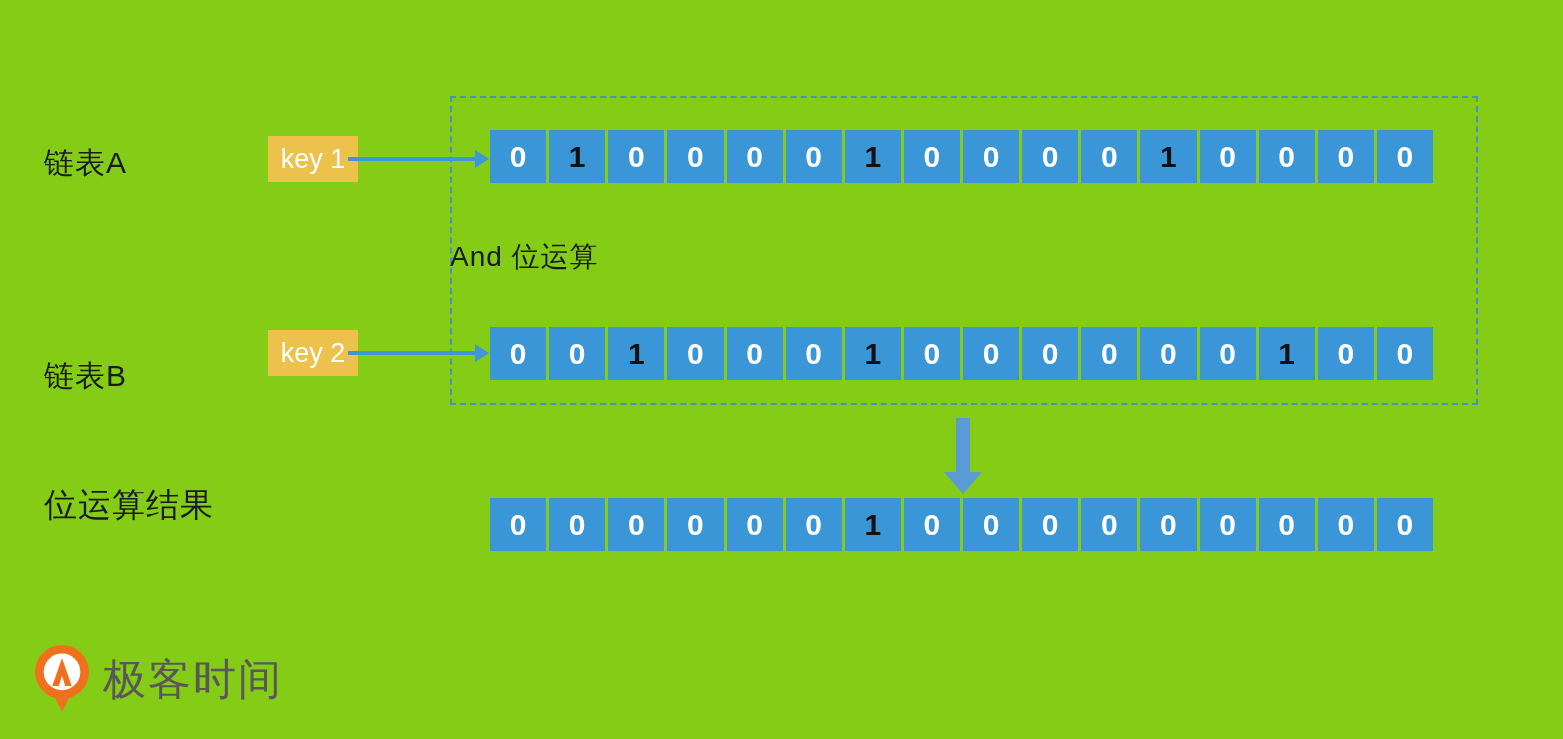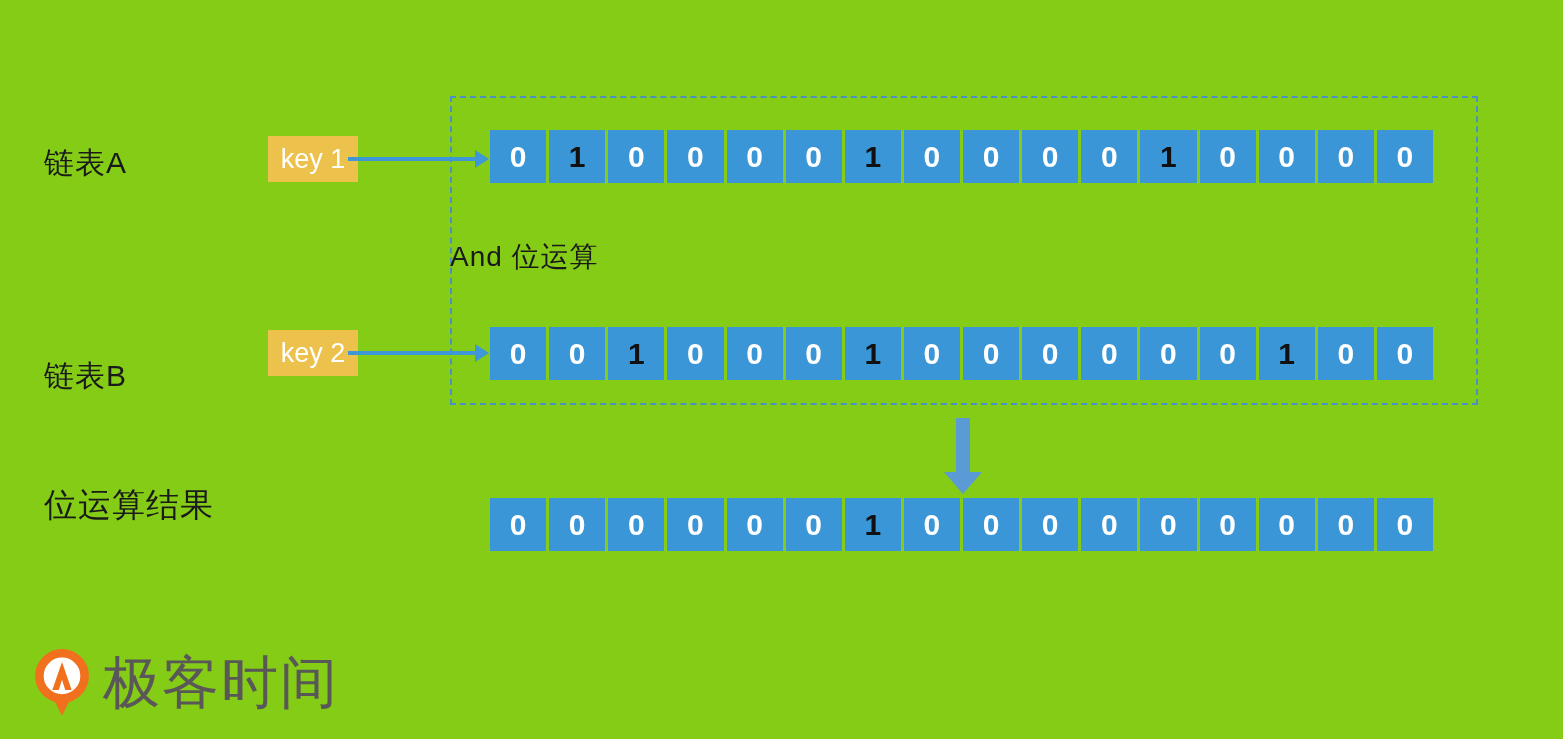--- a/index.html
+++ b/index.html
@@ -124,21 +124,21 @@
   
   .logo {
     position: absolute;
     left: 35px; top: 645px;
     display: flex;
     align-items: center;
     gap: 14px;
   }
   .logo-icon { width: 54px; height: 70px; display: block; }
   .logo-text {
-    font-size: 57px;
+    font-size: 43px;
     color: var(--logo-text, #595757);
     letter-spacing: 2px;
     white-space: nowrap;
   }
 </style>
 </head>
 <body>
 
 <div class="canvas">
 

